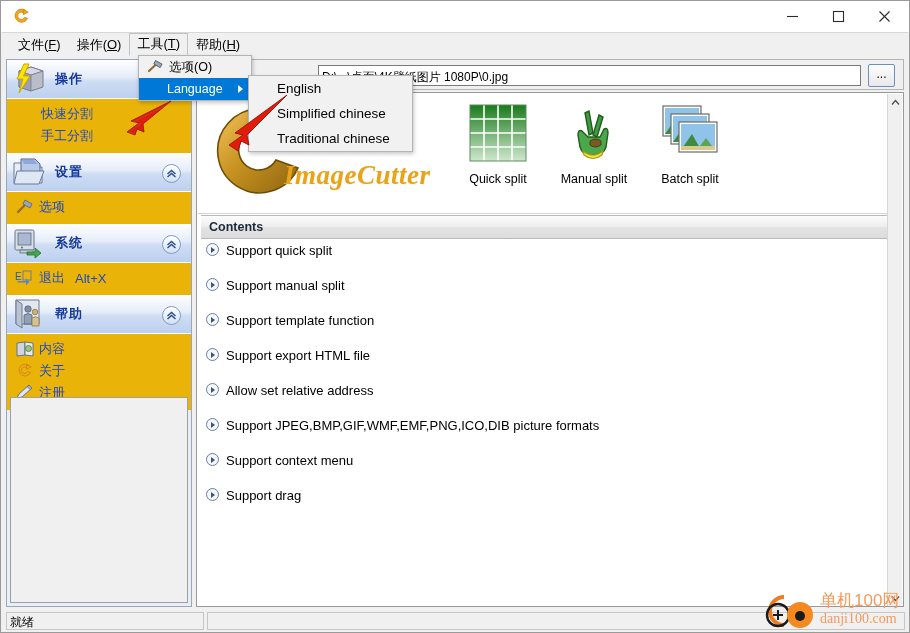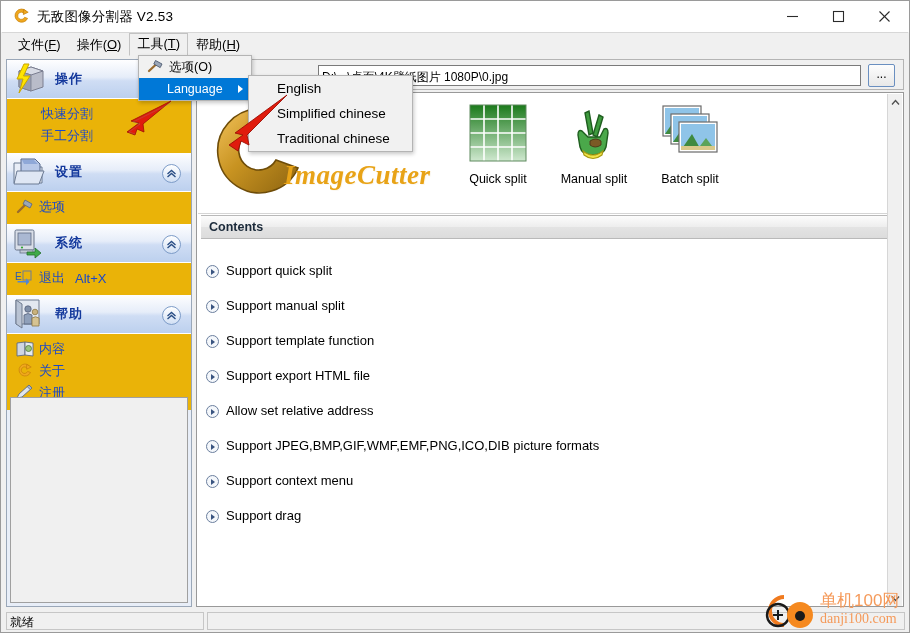--- a/index.html
+++ b/index.html
@@ -146,21 +146,21 @@
     border-top:1px solid #b9b9b9;border-bottom:1px solid #b9b9b9;
     box-sizing:border-box;
   }
   .contents-header span{
     position:absolute;left:8px;top:4px;font-size:12.5px;font-weight:bold;color:#1b2a3a;
   }
   .feature-list{
     position:absolute;left:1px;top:150px;width:690px;
   }
   .feature{
-    display:flex;align-items:flex-end;height:35px;padding-left:8px;
+    display:flex;align-items:flex-start;height:35px;padding-left:8px;
     font-size:13px;color:#000;white-space:nowrap;
   }
   .feat-bullet{
     width:11px;height:11px;border-radius:50%;
     border:1px solid #6b7f9e;background:#f4f7fb;
     display:flex;align-items:center;justify-content:center;
     margin-right:7px;flex:0 0 11px;
   }
   .feat-bullet i{
     display:block;width:0;height:0;border-left:4px solid #3a5480;
@@ -241,21 +241,20 @@
 
 <div class="app">
 
   <div class="titlebar">
     <div class="title-icon">
       <svg width="18" height="17" viewBox="0 0 18 17">
         <path d="M14.5 3.2 A6.6 6.6 0 1 0 15.6 10.4 L12.6 9.3 A3.6 3.6 0 1 1 12.2 5.6 Z" fill="#f0a81e" stroke="#c57f08" stroke-width="0.7"></path>
         <path d="M11.4 1.4 L16.2 4.2 L11.4 6.6 Z" fill="#f0a81e" stroke="#c57f08" stroke-width="0.7"></path>
       </svg>
     </div>
-    <div class="title-text">无敌图像分割器 V2.53</div>
 
     <div class="wbtn wbtn-min">
       <svg width="13" height="13" viewBox="0 0 13 13">
         <line x1="1" y1="6.5" x2="12" y2="6.5" stroke="#2b2b2b" stroke-width="1.1"></line>
       </svg>
     </div>
     <div class="wbtn wbtn-max">
       <svg width="13" height="13" viewBox="0 0 13 13">
         <rect x="1.5" y="1.5" width="10" height="10" fill="none" stroke="#2b2b2b" stroke-width="1.1"></rect>
       </svg>

